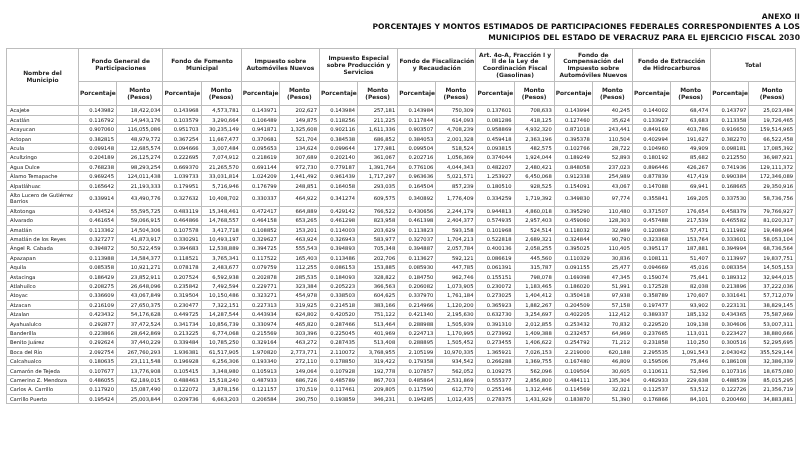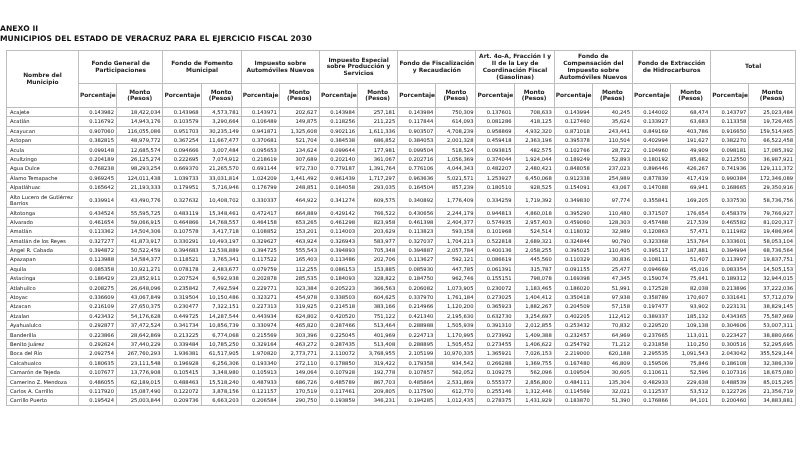--- a/index.html
+++ b/index.html
@@ -1,36 +1,37 @@
 <!DOCTYPE html>
 <html><head>
 <meta charset="utf-8">
 <style>
   html, body { margin: 0; padding: 0; background: #ffffff; }
   body { width: 800px; height: 451px; overflow: hidden; font-family: "Liberation Sans", sans-serif; color: #1a1a1a; }
-  .titles { text-align: left; padding-top: 24px; }
+  .titles { text-align: right; padding-top: 12px; }
   .titles div { font-family: "DejaVu Sans", sans-serif; font-weight: bold; font-size: 7.6px; line-height: 10.4px; letter-spacing: 0.05px; color: #111; }
   table { border-collapse: collapse; margin: 5px auto 0 6px; width: 790px; table-layout: fixed; }
   th, td { border: 1px solid #bdbdbd; font-family: "DejaVu Sans", sans-serif; }
   th { font-weight: bold; font-size: 5.9px; line-height: 6.8px; text-align: center; color: #222; padding: 1px 1px; }
   th.group { height: 30px; }
   th.sub { height: 21px; }
   td { font-size: 5.2px; line-height: 6px; height: 8.4px; padding: 0 2px; text-align: right; white-space: nowrap; color: #111; }
   td.name { text-align: left; white-space: normal; padding-left: 3px; }
   tr.tall td { height: 15px; }
   col.c-name { width: 68px; }
   col.c-pct { width: 36px; }
   col.c-amt { width: 38px; }
   col.c-amt-l { width: 44px; }
 </style>
 </head>
 <body>
 
 <div class="titles">
   <div>ANEXO II</div>
+  <div>PORCENTAJES Y MONTOS ESTIMADOS DE PARTICIPACIONES FEDERALES CORRESPONDIENTES A LOS</div>
   <div>MUNICIPIOS DEL ESTADO DE VERACRUZ PARA EL EJERCICIO FISCAL 2030</div>
 </div>
 
 <table>
   <colgroup>
     <col class="c-name">
     <col class="c-pct">
       <col class="c-amt-l">
     <col class="c-pct">
       <col class="c-amt">

